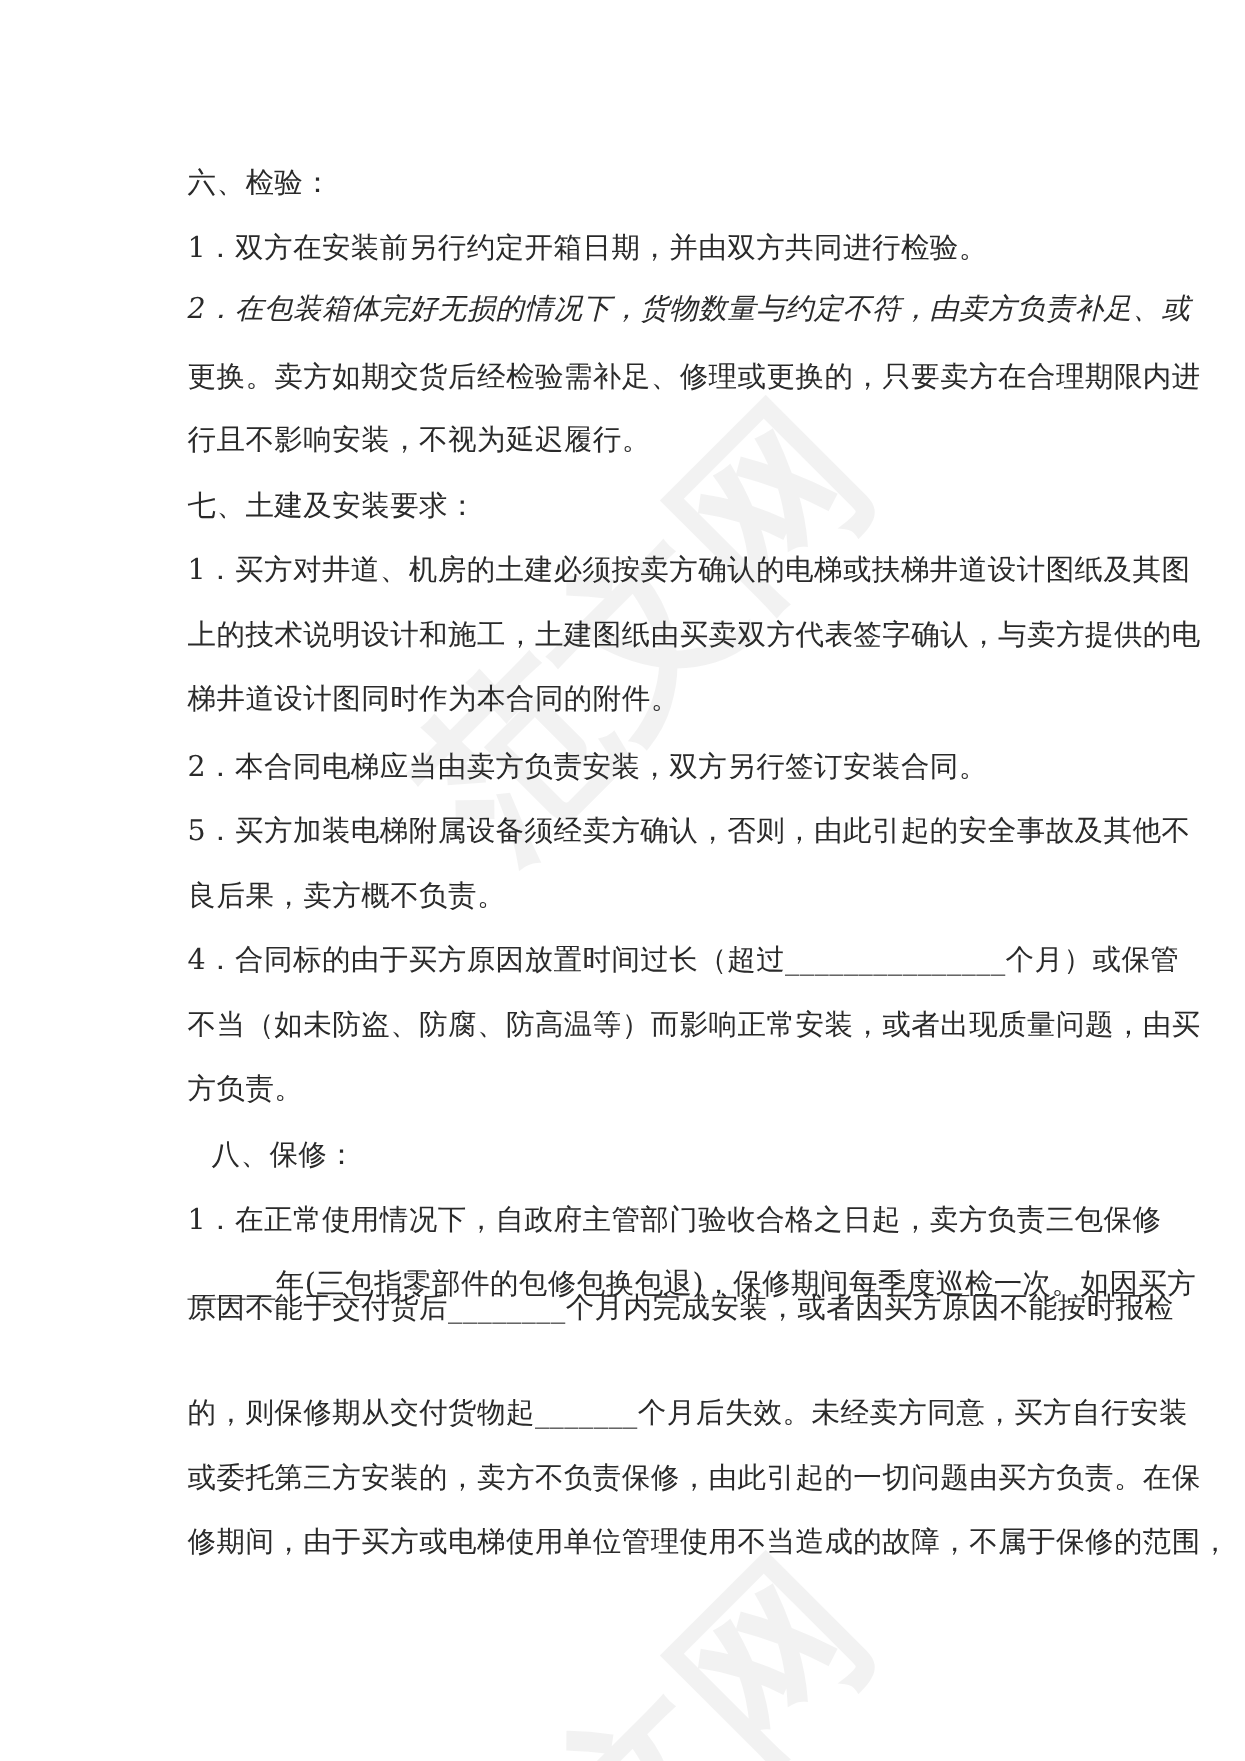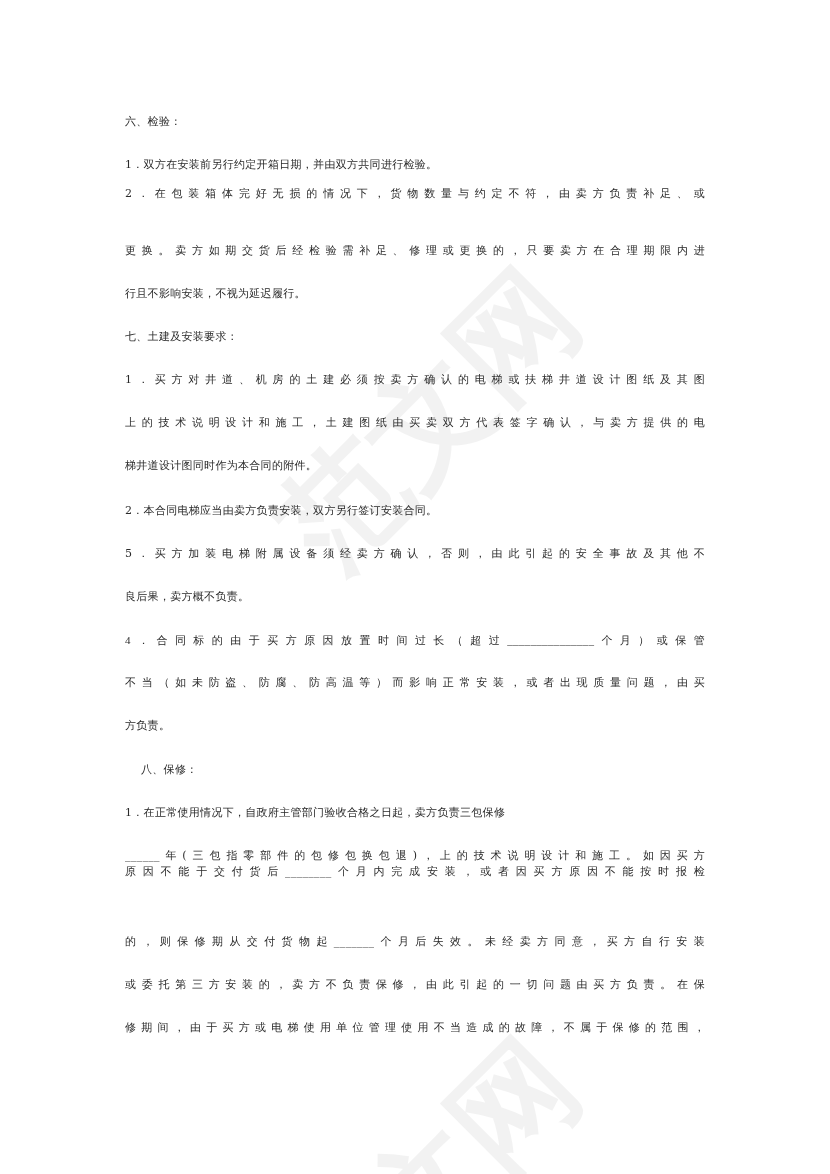--- a/index.html
+++ b/index.html
@@ -3,51 +3,51 @@
 <meta charset="utf-8">
 <style>
   html, body { margin: 0; padding: 0; }
   body {
     width: 830px; height: 1174px; background: #ffffff; position: relative; overflow: hidden;
     font-family: "DejaVu Serif", "Liberation Serif", serif; color: #2a2a2a;
   }
   .page { position: absolute; left: 125px; top: 112px; width: 580px; }
   .line {
     position: absolute; left: 0; white-space: nowrap;
-    font-size: 11px; line-height: 20px; letter-spacing: 0.3px;
+    font-size: 19px; line-height: 20px; letter-spacing: 0.3px;
   }
   .justify { width: 580px; text-align: justify; text-align-last: justify; }
   .watermark {
     position: absolute; color: rgba(0,0,0,0.05); font-size: 120px; font-weight: bold;
     font-family: "DejaVu Sans", sans-serif; transform: rotate(-45deg); white-space: nowrap;
     pointer-events: none;
   }
 </style>
 </head>
 <body>
 
 <div class="watermark" style="left:250px; top:340px;">范文网</div>
 <div class="watermark" style="left:250px; top:1110px;">范文网</div>
 
 <div class="page" id="page">
     <div class="line" style="top: 0px;">六、检验：</div>
     <div class="line" style="top: 43px; text-align: center;">1．双方在安装前另行约定开箱日期，并由双方共同进行检验。</div>
-    <div class="line justify" style="top: 72px;">2．在包装箱体完好无损的情况下，货物数量与约定不符，由卖方负责补足、或</div>
+    <div class="line justify" style="top: 84px; font-style: italic;">2．在包装箱体完好无损的情况下，货物数量与约定不符，由卖方负责补足、或</div>
     <div class="line justify" style="top: 129px;">更换。卖方如期交货后经检验需补足、修理或更换的，只要卖方在合理期限内进</div>
     <div class="line" style="top: 172px; font-family: Liberation Mono, monospace;">行且不影响安装，不视为延迟履行。</div>
     <div class="line" style="top: 215px;">七、土建及安装要求：</div>
     <div class="line justify" style="top: 258px;">1．买方对井道、机房的土建必须按卖方确认的电梯或扶梯井道设计图纸及其图</div>
     <div class="line justify" style="top: 301px;">上的技术说明设计和施工，土建图纸由买卖双方代表签字确认，与卖方提供的电</div>
     <div class="line" style="top: 344px;">梯井道设计图同时作为本合同的附件。</div>
     <div class="line" style="top: 389px;">2．本合同电梯应当由卖方负责安装，双方另行签订安装合同。</div>
     <div class="line justify" style="top: 432px;">5．买方加装电梯附属设备须经卖方确认，否则，由此引起的安全事故及其他不</div>
     <div class="line" style="top: 475px;">良后果，卖方概不负责。</div>
-    <div class="line justify" style="top: 518px; font-family: Liberation Serif, serif;">4．合同标的由于买方原因放置时间过长（超过_______________个月）或保管</div>
+    <div class="line justify" style="top: 518px;">4．合同标的由于买方原因放置时间过长（超过_______________个月）或保管</div>
     <div class="line justify" style="top: 561px;">不当（如未防盗、防腐、防高温等）而影响正常安装，或者出现质量问题，由买</div>
     <div class="line" style="top: 604px;">方负责。</div>
     <div class="line" style="top: 648px; margin-left: 16px;">八、保修：</div>
     <div class="line" style="top: 691px;">1．在正常使用情况下，自政府主管部门验收合格之日起，卖方负责三包保修</div>
-    <div class="line justify" style="top: 734px;">______年(三包指零部件的包修包换包退)，上的技术说明设计和施工。如因买方</div>
+    <div class="line justify" style="top: 734px;">______年(三包指零部件的包修包换包退)，保修期间每季度巡检一次。如因买方</div>
     <div class="line justify" style="top: 750px;">原因不能于交付货后________个月内完成安装，或者因买方原因不能按时报检</div>
     <div class="line justify" style="top: 820px;">的，则保修期从交付货物起_______个月后失效。未经卖方同意，买方自行安装</div>
     <div class="line justify" style="top: 863px;">或委托第三方安装的，卖方不负责保修，由此引起的一切问题由买方负责。在保</div>
     <div class="line justify" style="top: 906px;">修期间，由于买方或电梯使用单位管理使用不当造成的故障，不属于保修的范围，</div>
   </div>
 
 </body></html>

